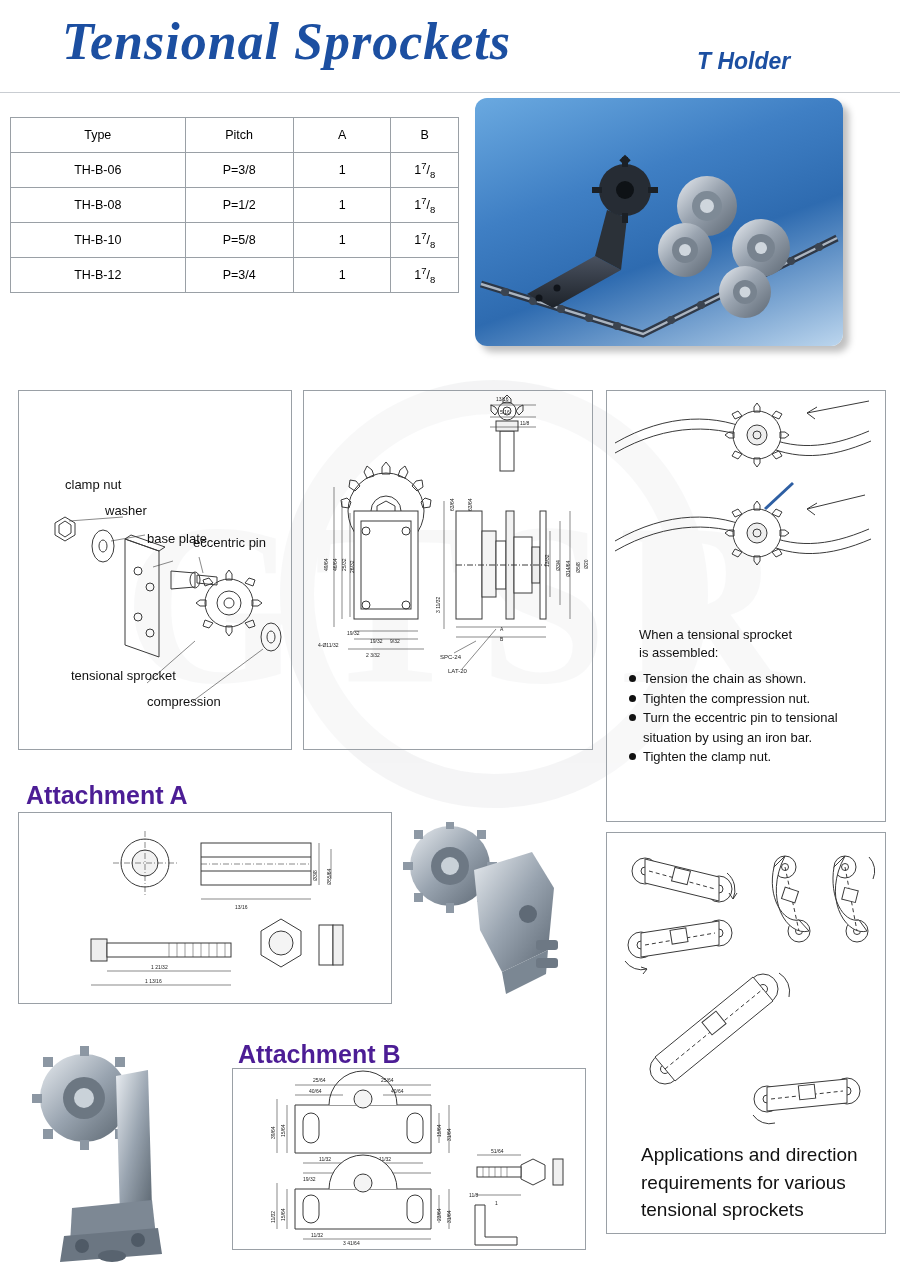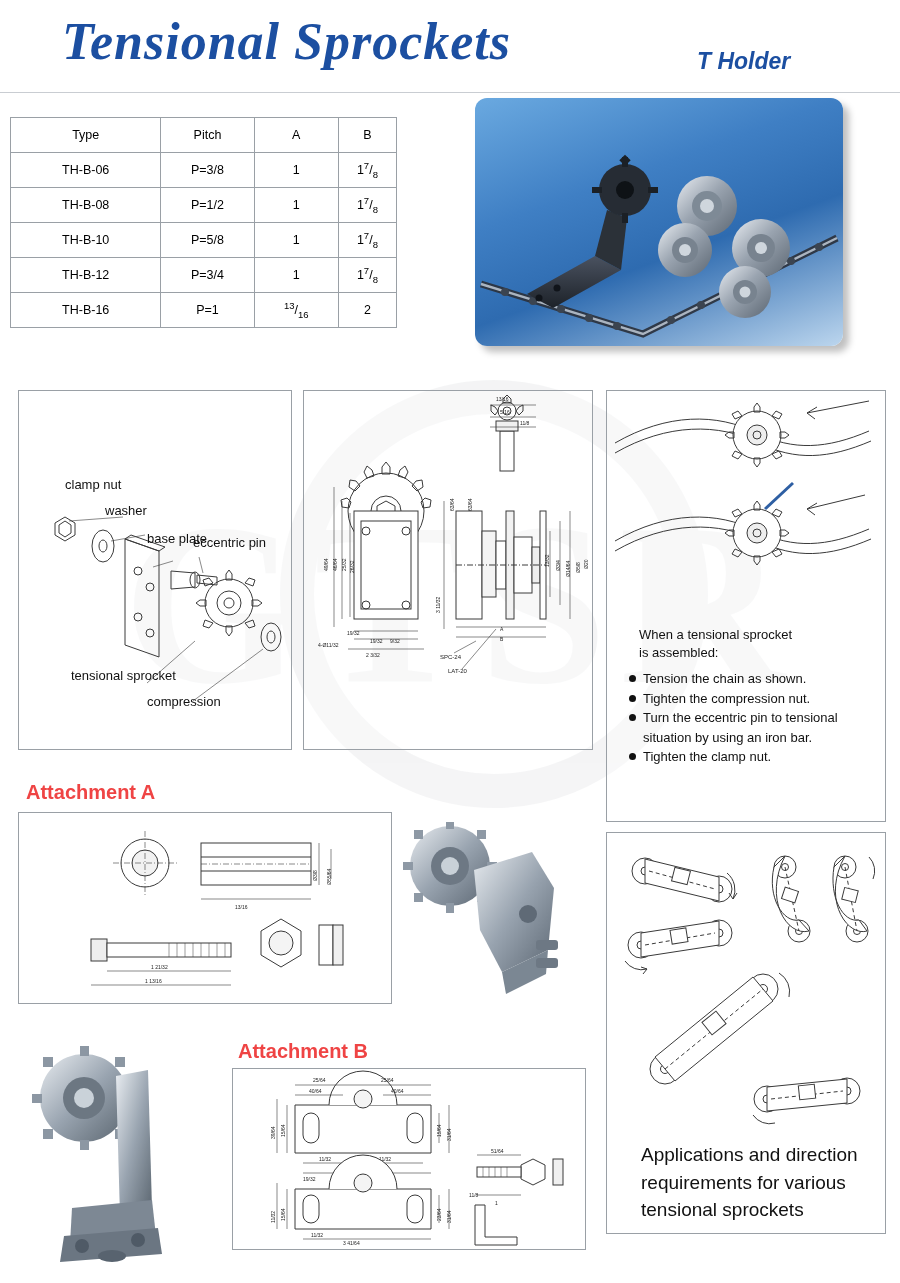--- a/index.html
+++ b/index.html
@@ -33,21 +33,21 @@
     color:#1c4fa1;letter-spacing:1px;white-space:nowrap;
   }
   .subtitle{
     position:absolute;left:697px;top:48px;
     font-size:23px;font-weight:bold;color:#1c4fa1;font-style:italic;
   }
   .hr-top{position:absolute;left:0;top:92px;width:900px;height:1px;background:#c9cdd2;}
 
   
   .spec{
-    position:absolute;left:10px;top:117px;width:387px;
+    position:absolute;left:10px;top:117px;width:449px;
     border-collapse:collapse;font-size:12.5px;
   }
   .spec td,.spec th{
     border:1px solid #9aa0a6;height:34px;text-align:center;font-weight:normal;
     padding:0;
   }
   .spec col.c1{width:150px}.spec col.c2{width:93px}.spec col.c3{width:84px}.spec col.c4{width:58px}
   .fr{font-size:12.5px}
   .fr .n{font-size:9.5px;vertical-align:super}
   .fr .d{font-size:9.5px;vertical-align:sub}
@@ -57,21 +57,21 @@
     position:absolute;left:475px;top:98px;width:368px;height:248px;
     border-radius:12px;
     background:linear-gradient(160deg,#6aa9e0 0%,#3f7fc4 35%,#2e6bb0 60%,#bcd6ee 100%);
     box-shadow:6px 6px 7px rgba(0,0,0,.25);
     overflow:hidden;
   }
 
   
   .panel{position:absolute;border:1px solid #9aa0a6;background:rgba(255,255,255,.35);}
   .panel-title{
-    position:absolute;font-size:20px;font-weight:bold;color:#ef4444;
+    position:absolute;font-size:25px;font-weight:bold;color:#4c1d95;
   }
   .lbl{position:absolute;font-size:13px;color:#111;white-space:nowrap;}
   .note{position:absolute;font-size:13px;color:#111;line-height:1.35;}
   .bullets{position:absolute;font-size:13px;color:#111;line-height:1.5;}
   .bullets div{position:relative;padding-left:14px;}
   .bullets div::before{
     content:"";position:absolute;left:0;top:6px;width:7px;height:7px;border-radius:50%;
     background:#111;
   }
   .cap{position:absolute;font-size:19px;line-height:1.45;color:#111;}
@@ -126,26 +126,20 @@
       <td>P=5/8</td>
       <td>1</td>
       <td><span class="fr">1<span class="n">7</span>/<span class="d">8</span></span></td>
     </tr>
     <tr>
       <td>TH-B-12</td>
       <td>P=3/4</td>
       <td>1</td>
       <td><span class="fr">1<span class="n">7</span>/<span class="d">8</span></span></td>
     </tr>
-    <tr>
-      <td>TH-B-16</td>
-      <td>P=1</td>
-      <td><span class="fr"><span class="n">13</span>/<span class="d">16</span></span></td>
-      <td>2</td>
-    </tr>
   </tbody>
 </table>
 
 <div class="photo-main">
   <svg width="368" height="248" viewBox="0 0 368 248">
     <defs>
       <linearGradient id="metal" x1="0" y1="0" x2="1" y2="1">
         <stop offset="0" stop-color="#e9edf2"></stop>
           <stop offset=".45" stop-color="#9aa4b0"></stop>
         <stop offset="1" stop-color="#5c6773"></stop>

